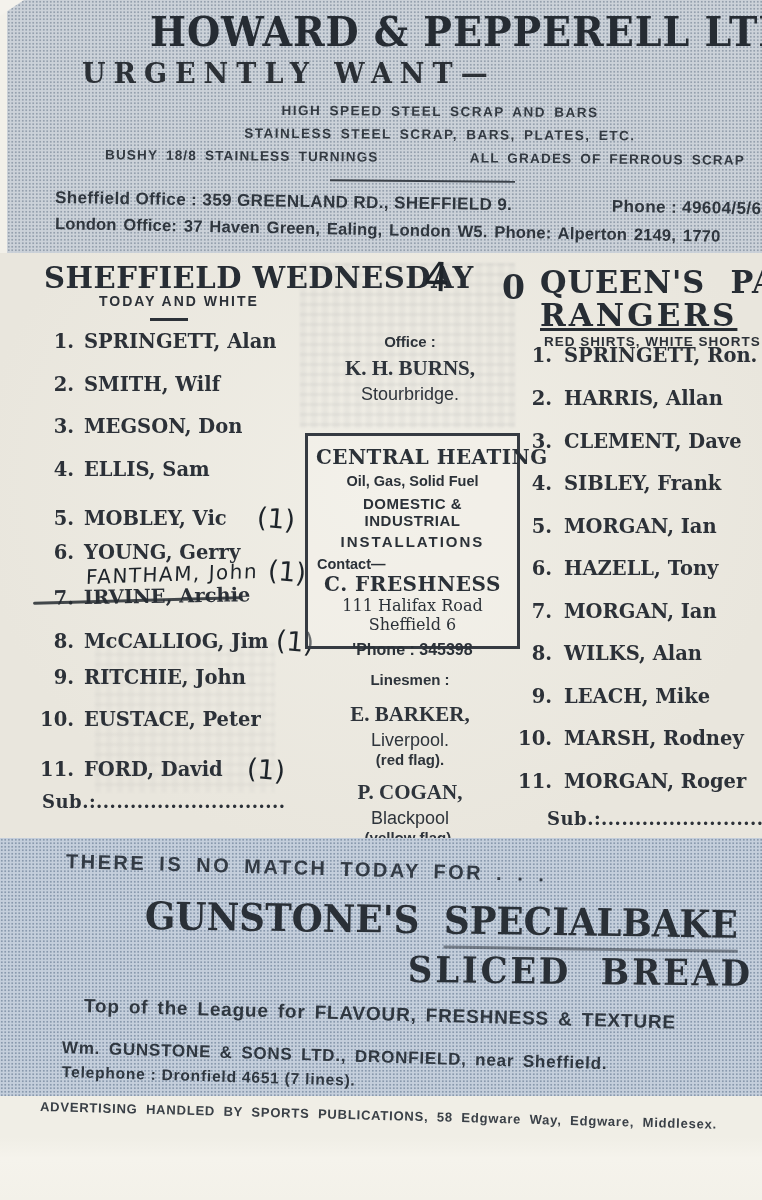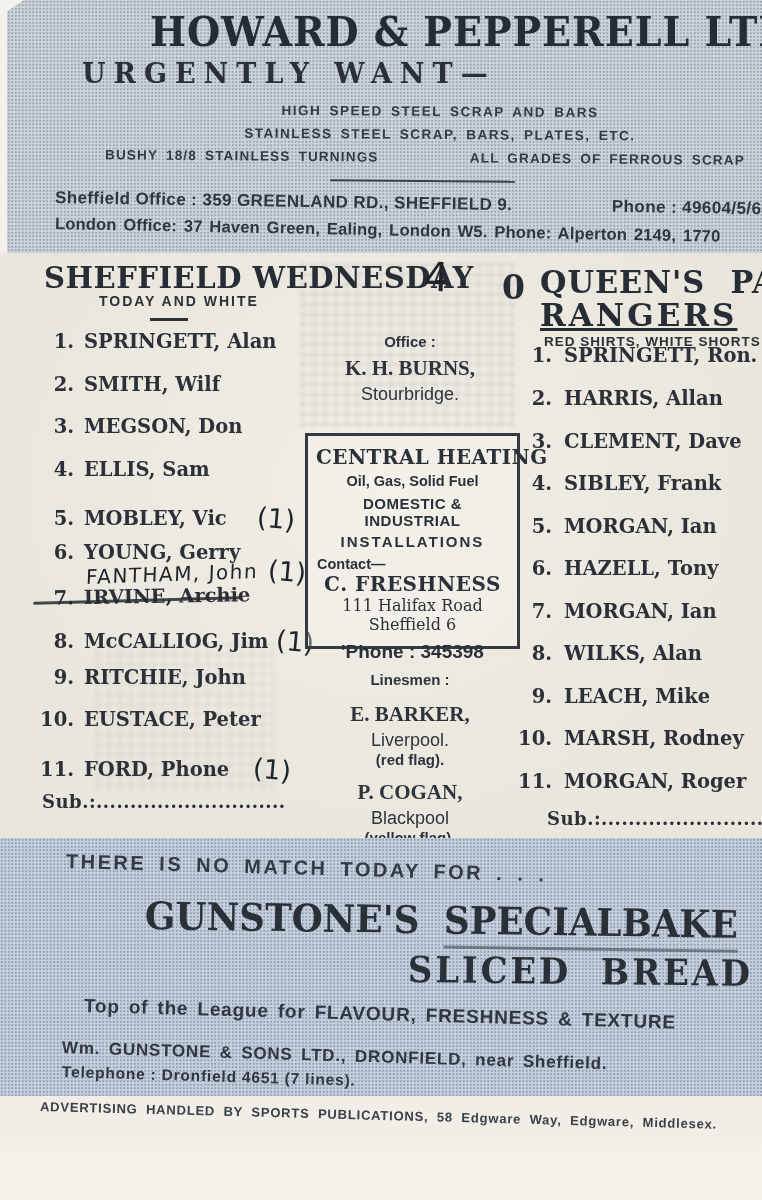--- a/index.html
+++ b/index.html
@@ -94,21 +94,21 @@
   .ch-box{position:absolute;left:305px;top:433px;width:215px;height:216px;box-sizing:border-box;
     border:3.5px solid #363b42;background:rgba(248,246,240,.35);padding:9px 5px 5px;text-align:center;color:#2b3138;}
   .ch-title{font-family:"DejaVu Serif",serif;font-weight:700;font-size:20.5px;letter-spacing:.5px;
     transform:scaleX(.97);transform-origin:center;white-space:nowrap;}
   .ch-sub{font-weight:700;font-size:14.5px;margin-top:4px;}
   .ch-l2{font-weight:700;font-size:15px;margin-top:6px;letter-spacing:.5px;}
   .ch-l3{font-weight:700;font-size:15px;margin-top:4px;letter-spacing:2px;}
   .ch-contact{font-weight:700;font-size:14.5px;margin-top:6px;text-align:left;margin-left:4px;}
   .ch-name{font-family:"DejaVu Serif",serif;font-weight:700;font-size:20px;letter-spacing:.5px;white-space:nowrap;}
   .ch-addr{font-family:"DejaVu Serif",serif;font-weight:400;font-size:16px;white-space:nowrap;}
-  .ch-phone{font-weight:700;font-size:19px;margin-top:7px;}
+  .ch-phone{font-weight:700;font-size:16px;margin-top:7px;}
 
   
   .ba-intro{position:absolute;left:66px;top:850px;font-weight:700;font-size:20px;letter-spacing:2.5px;
     word-spacing:5px;color:#333b45;transform:rotate(1.6deg);transform-origin:left;white-space:nowrap;}
   .ba-brand1{position:absolute;left:145px;top:893px;font-family:"DejaVu Serif",serif;font-weight:700;
     font-size:38px;color:#2a3037;transform:scaleX(.94) rotate(.8deg);transform-origin:left;white-space:nowrap;}
   .ba-brand1 .w2{margin-left:26px;border-bottom:3px solid rgba(42,48,55,.5);padding-bottom:3px;}
   .ba-brand2{position:absolute;left:408px;top:948px;font-family:"DejaVu Serif",serif;font-weight:700;
     font-size:36px;letter-spacing:3px;word-spacing:16px;color:#2a3037;
     transform:scaleX(.94) rotate(.6deg);transform-origin:left;white-space:nowrap;}
@@ -208,21 +208,21 @@
   <div class="prow home" style="top:666px;">
       <span class="pnum">9.</span>
       <span class="pname">RITCHIE, John</span>
     </div>
   <div class="prow home" style="top:708px;">
       <span class="pnum">10.</span>
       <span class="pname">EUSTACE, Peter</span>
     </div>
   <div class="prow home" style="top:751px;">
       <span class="pnum">11.</span>
-      <span class="pname">FORD, Phone</span>
+      <span class="pname">FORD, David</span>
       <span class="hand goal g11">(1)</span>
     </div>
   <div class="sub-line" style="left:42px;top:791px;">Sub.:............................</div>
 
   <div class="ref-block">
     <div class="off-label">Office :</div>
     <div class="off-name">K. H. BURNS,</div>
     <div class="off-town">Stourbridge.</div>
   </div>
 

